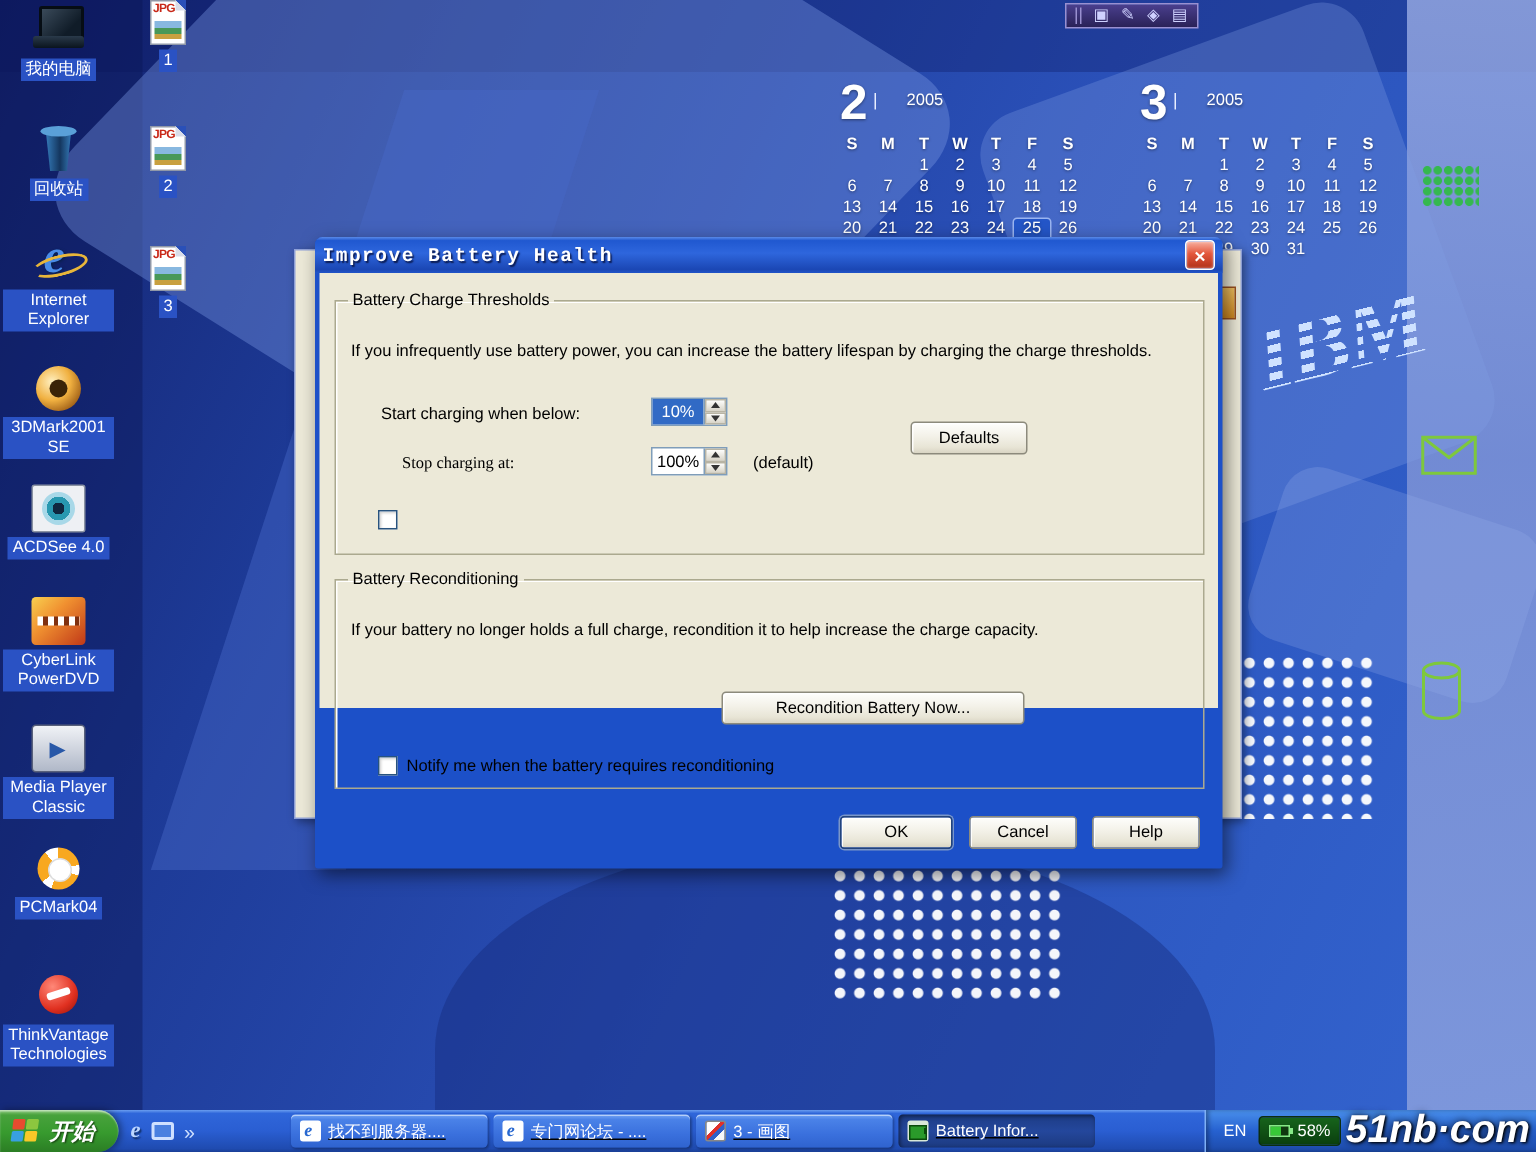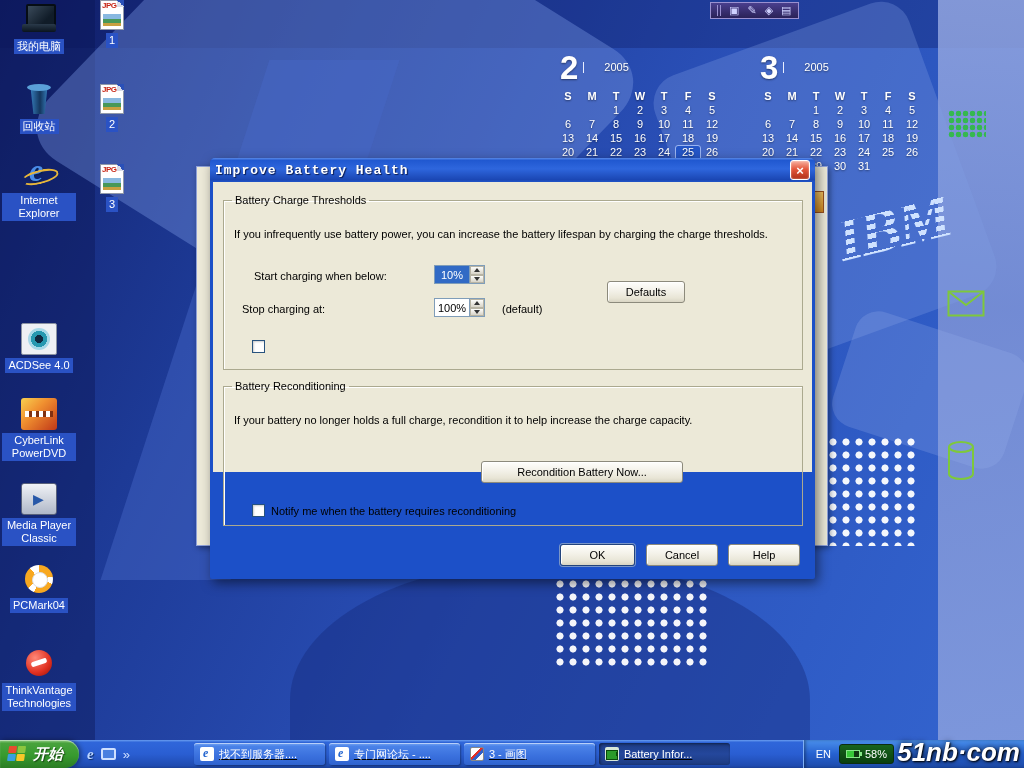--- a/index.html
+++ b/index.html
@@ -310,20 +310,24 @@
     <div class="dlabel">我的电脑</div>
   </div>
   <div class="dicon" style="top:84px">
     <div class="art art-recycle"></div>
     <div class="dlabel">回收站</div>
   </div>
   <div class="dicon" style="top:158px">
     <div class="art art-ie"></div>
     <div class="dlabel">Internet Explorer</div>
   </div>
+  <div class="dicon" style="top:243px">
+    <div class="art art-3dmark"></div>
+    <div class="dlabel">3DMark2001 SE</div>
+  </div>
   <div class="dicon" style="top:323px">
     <div class="art art-acdsee"></div>
     <div class="dlabel">ACDSee 4.0</div>
   </div>
   <div class="dicon" style="top:398px">
     <div class="art art-powerdvd"></div>
     <div class="dlabel">CyberLink PowerDVD</div>
   </div>
   <div class="dicon" style="top:483px">
     <div class="art art-mpc"></div>
@@ -381,21 +385,21 @@
           <span class="spin-btns">
             <span class="spin-up">
                 <i class="tri-up"></i>
               </span>
             <span class="spin-down">
                 <i class="tri-down"></i>
               </span>
           </span>
         </span>
 
-        <div class="abs" style="left:18px; top:97px;">Stop charging at:</div>
+        <div class="abs" style="left:44px; top:97px;font-family:Liberation Serif, serif;">Stop charging at:</div>
         <span class="spin" style="left:210px; top:92px;">
           <span class="spin-val">100%</span>
           <span class="spin-btns">
             <span class="spin-up">
                 <i class="tri-up"></i>
               </span>
             <span class="spin-down">
                 <i class="tri-down"></i>
               </span>
           </span>

